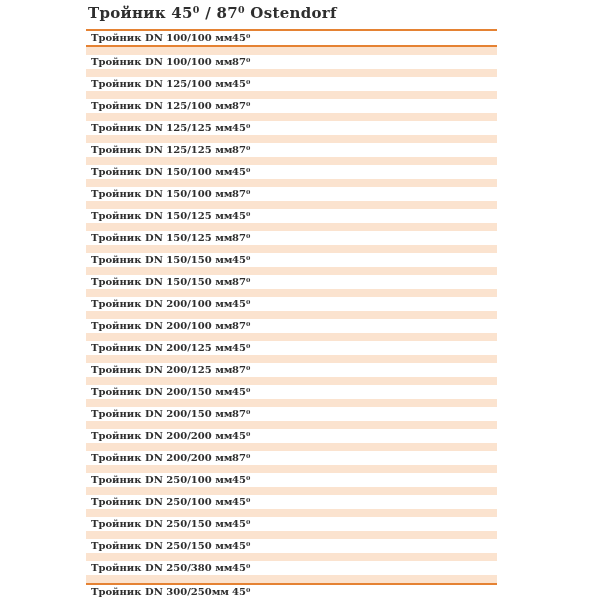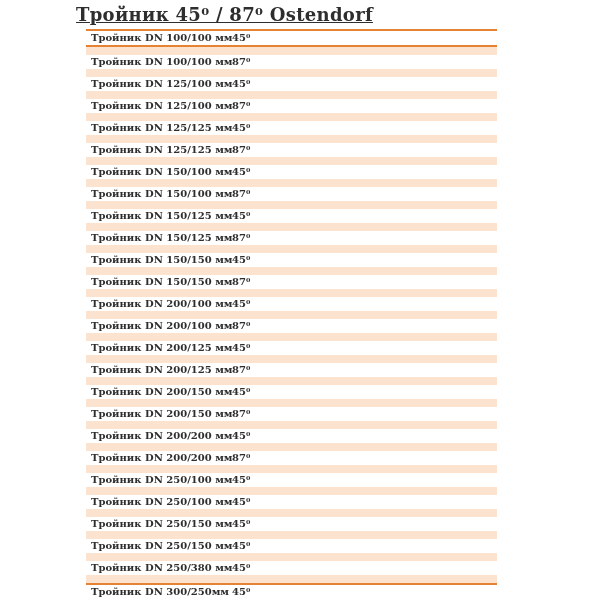--- a/index.html
+++ b/index.html
@@ -8,26 +8,25 @@
     background:#ffffff;
     overflow:hidden;
   }
   body {
     position:relative;
     font-family:"DejaVu Serif","Liberation Serif",serif;
     color:var(--text-color,#2e2e2e);
   }
   .page-title {
     position:absolute;
-    left:76px; top:4px;
-    font-size:18px;
+    left:88px; top:4px;
+    font-size:15px;
     font-weight:bold;
     letter-spacing:0.3px;
     white-space:nowrap;
-    text-decoration:underline;
   }
   .fittings-table {
     position:absolute;
     left:86px; top:29px;
     width:411px;
     border-top:2px solid var(--accent-color,#e58233);
   }
   .row {
     position:relative;
     height:14px;

